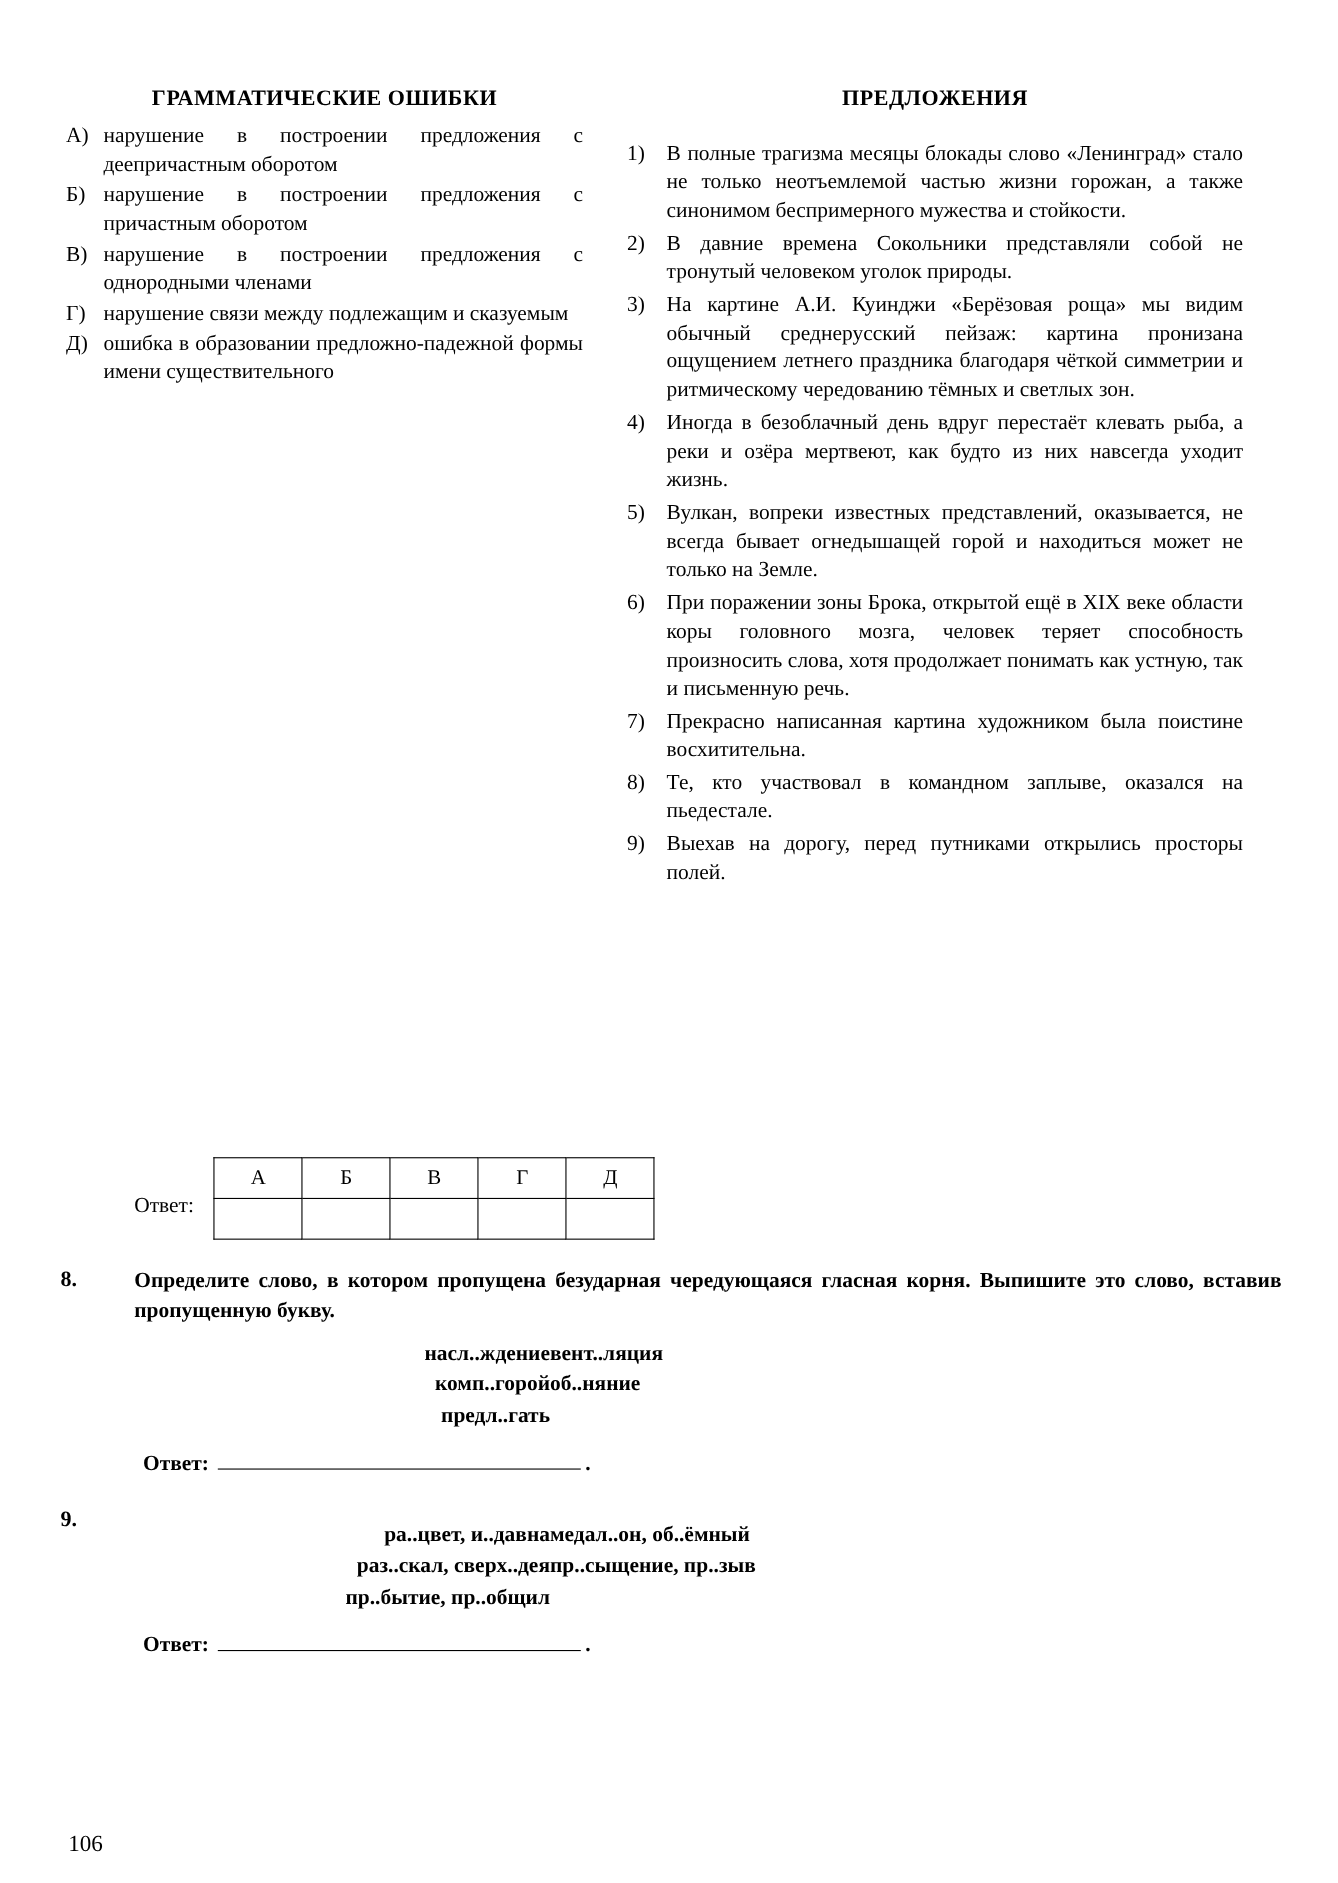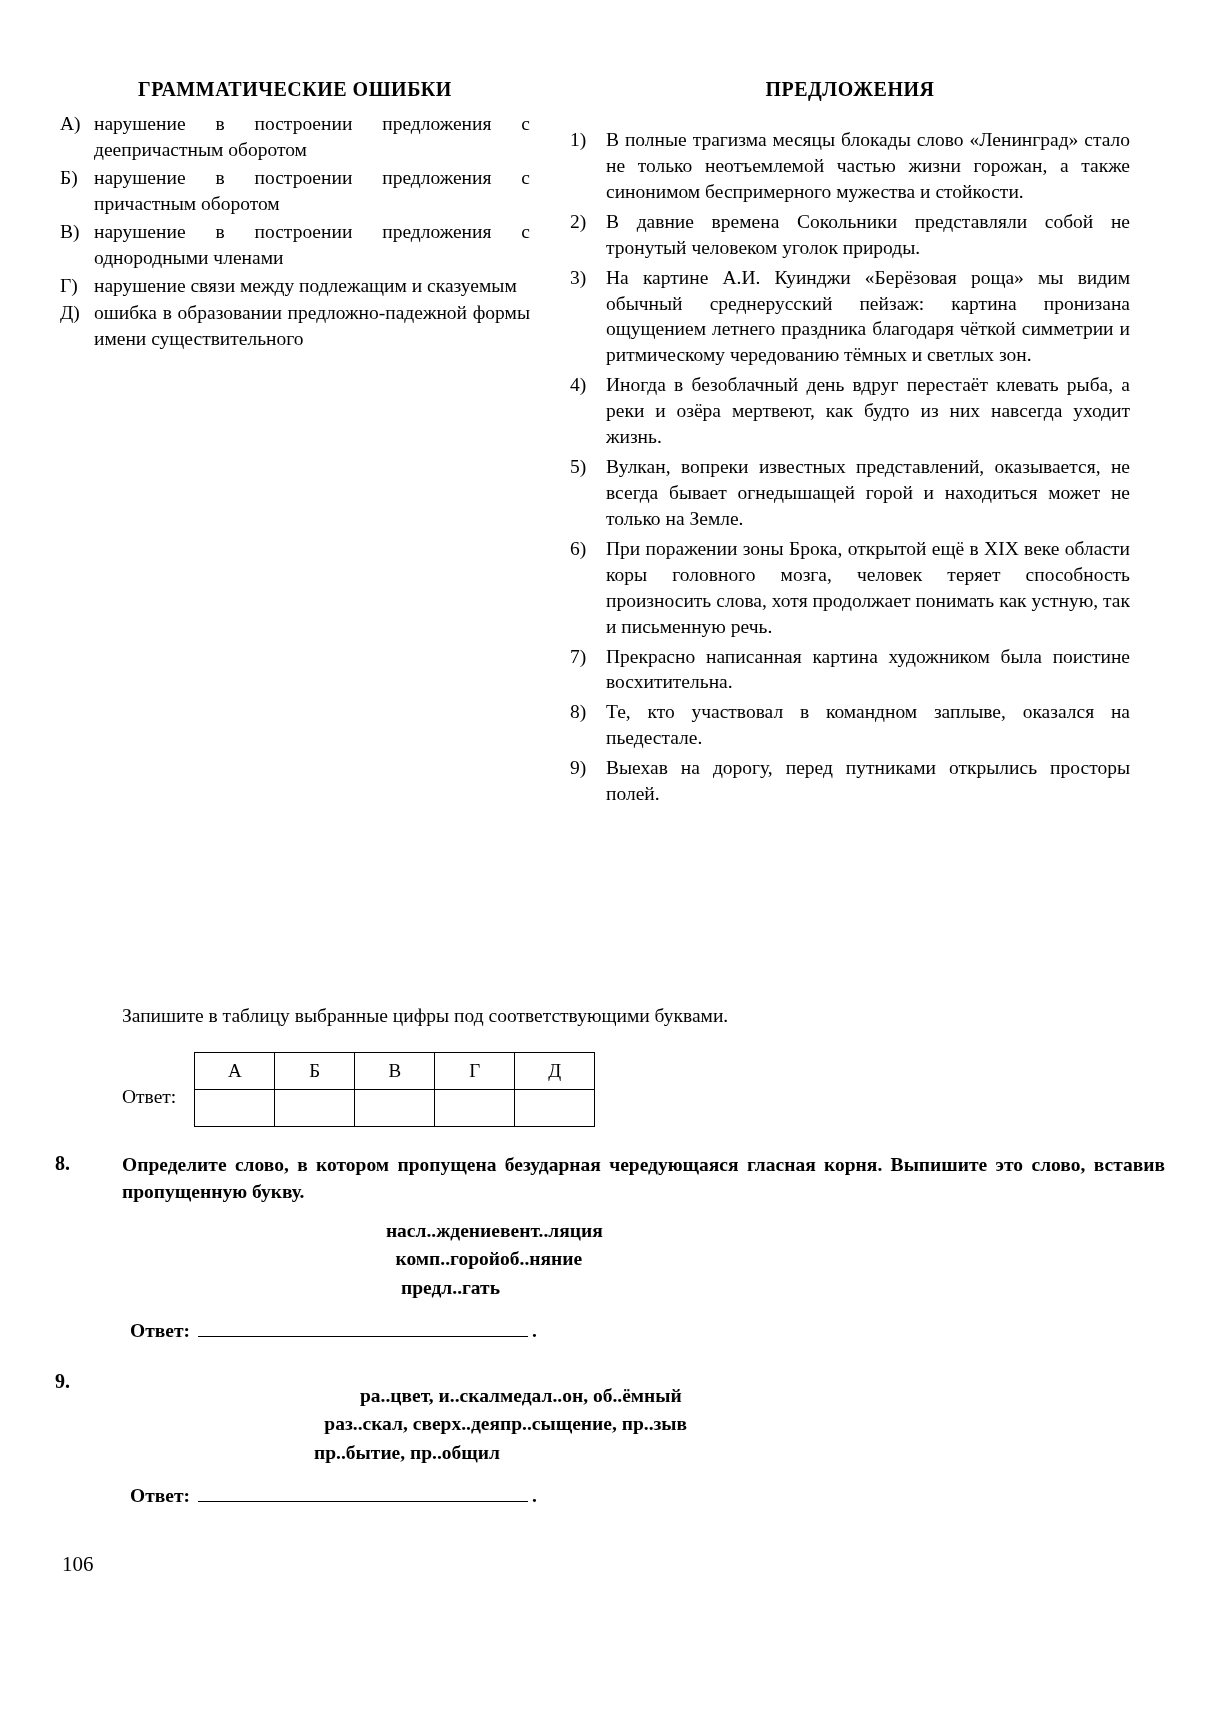--- a/index.html
+++ b/index.html
@@ -140,21 +140,21 @@
     display: inline-block;
     width: 330px;
     border-bottom: 1.6px solid #000;
     margin: 0 4px 0 8px;
     height: 15px;
   }
 
   .pagenum {
     position: absolute;
     left: 62px;
-    top: 1552px;
+    top: 1664px;
     font-size: 21px;
   }
 </style>
 </head>
 <body>
 
 <div class="page">
 
   <div class="cols">
 
@@ -218,21 +218,20 @@
         <span class="mark">8)</span>
         <span class="txt">Те, кто участвовал в командном заплыве, оказался на пьедестале.</span>
       </div>
       <div class="item">
         <span class="mark">9)</span>
         <span class="txt">Выехав на дорогу, перед путниками открылись просторы полей.</span>
       </div>
     </div>
   </div>
 
-  <div class="instruction">Запишите в таблицу выбранные цифры под соответствующими буквами.</div>
 
   <div class="answer-block">
     <div class="answer-label">Ответ:</div>
     <table class="ans">
       <tbody>
           <tr>
         <td>А</td>
         <td>Б</td>
         <td>В</td>
         <td>Г</td>
@@ -270,21 +269,21 @@
         <span>.</span>
       </div>
     </div>
   </div>
 
   <div class="task" style="top:1370px;">
     <div class="num">9.</div>
     <div class="body">
       <div class="wordcols">
         <div class="wc wc1">
-          <div>ра..цвет, и..скал</div>
+          <div>ра..цвет, и..давна</div>
           <div>раз..скал, сверх..дея</div>
           <div>пр..бытие, пр..общил</div>
         </div>
         <div class="wc wc2">
           <div>медал..он, об..ёмный</div>
           <div>пр..сыщение, пр..зыв</div>
         </div>
       </div>
       <div class="ansline">
         <span>Ответ:</span>

